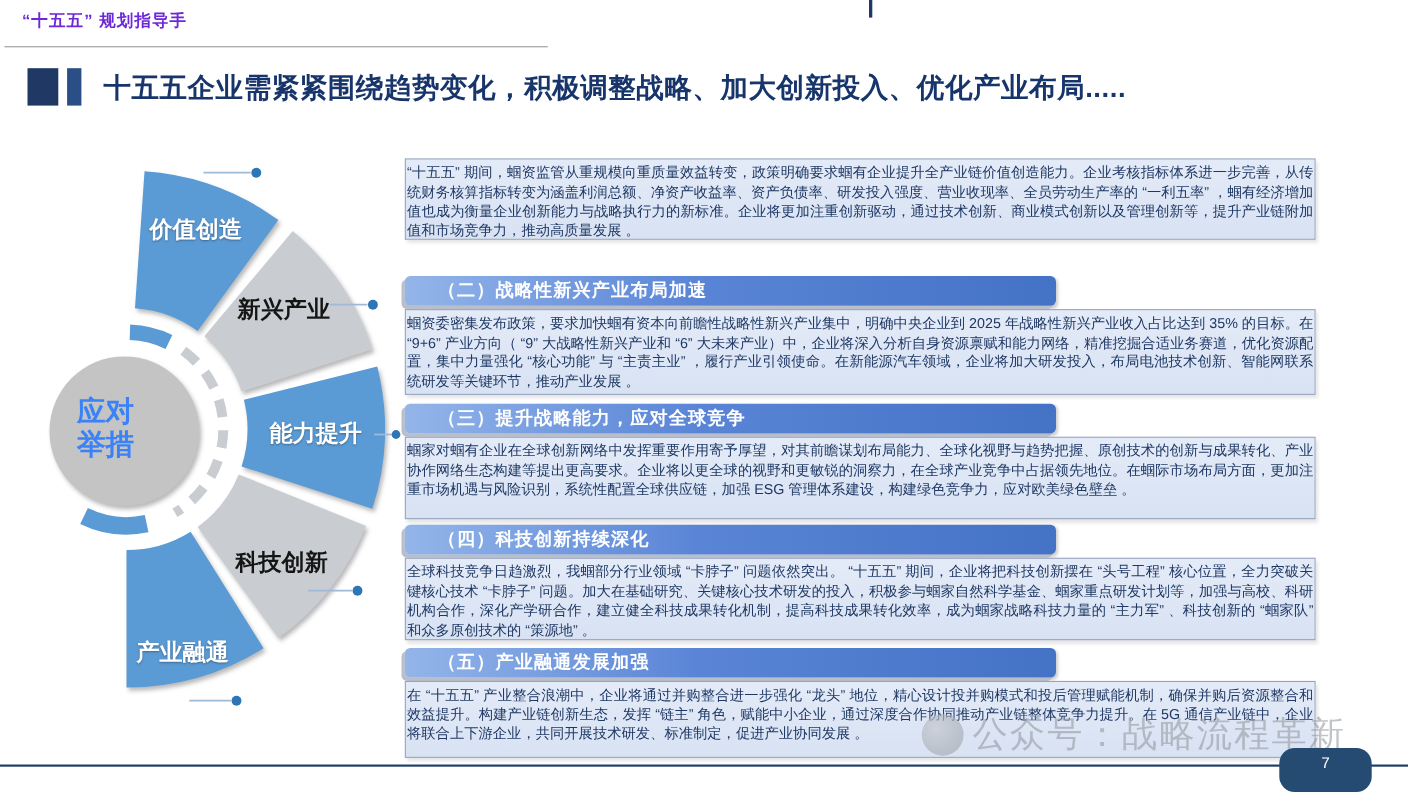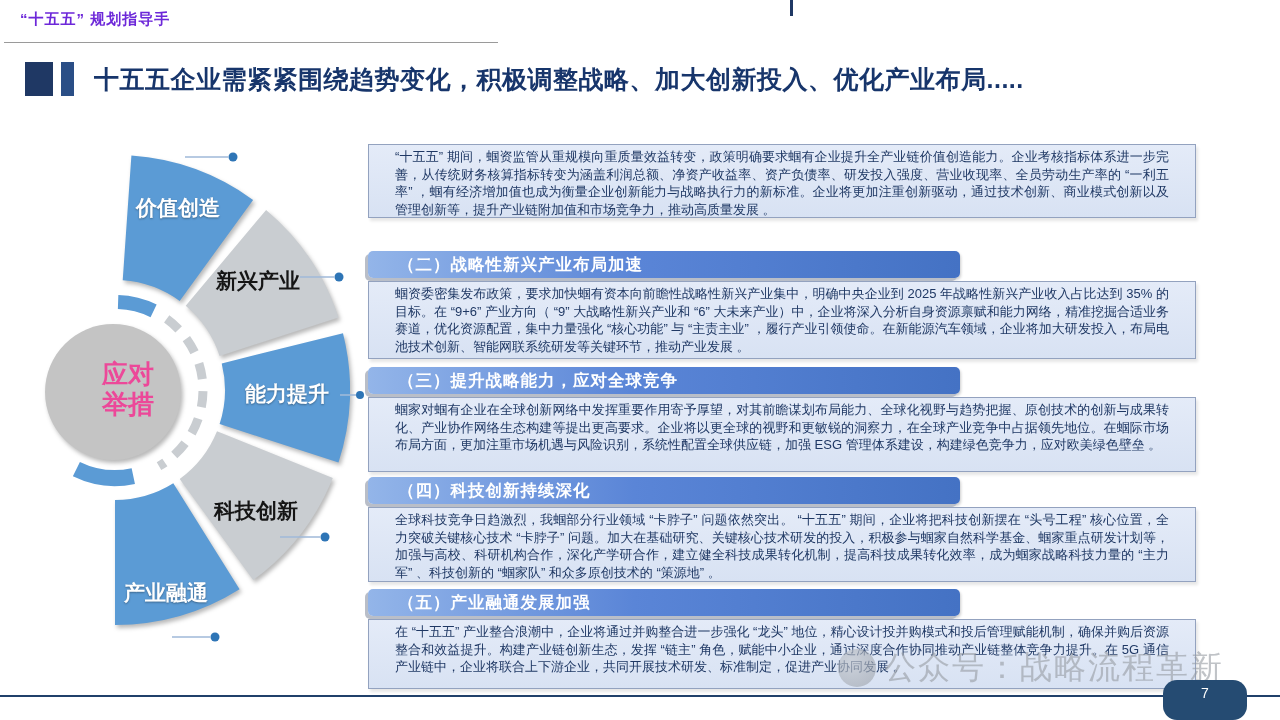--- a/index.html
+++ b/index.html
@@ -14,27 +14,27 @@
   .title-row{position:absolute;left:25px;top:60px;height:38px;display:flex;align-items:center;}
   .title-sq{width:28px;height:34px;background:#1F3864;margin-right:8px;}
   .title-bar{width:13px;height:34px;background:#2A4E86;margin-right:20px;}
   .page-title{font-size:25px;font-weight:bold;color:#17356B;letter-spacing:0.5px;white-space:nowrap;}
 
   
   .diagram-svg{position:absolute;left:0;top:115px;}
   .seg-label{position:absolute;transform:translate(-50%,-50%);font-size:21px;font-weight:bold;white-space:nowrap;z-index:3;}
   .seg-label.on-blue{color:#ffffff;text-shadow:0 1px 2px rgba(0,0,0,.35);}
   .seg-label.on-gray{color:#151515;}
-  .center-label{position:absolute;left:128px;top:390px;transform:translate(-50%,-50%);text-align:center;font-size:26px;font-weight:bold;color:#ec4899;line-height:1.15;z-index:3;}
+  .center-label{position:absolute;left:96px;top:390px;transform:translate(-50%,-50%);text-align:center;font-size:26px;font-weight:bold;color:#3b82f6;line-height:1.15;z-index:3;}
 
   
   .sec{position:absolute;left:368px;width:828px;}
   .sec-head{width:592px;height:27px;line-height:27px;border-radius:5px;padding-left:30px;box-sizing:border-box;color:#fff;font-size:16.5px;font-weight:bold;letter-spacing:1px;background:linear-gradient(90deg,#93B5E9 0%,#5A85D7 45%,#4472C4 100%);box-shadow:-3px 3px 0 #b9bec8,1px 2px 3px rgba(0,0,0,.2);}
   .sec-body{margin-top:3px;box-sizing:border-box;background:linear-gradient(#E4EBF8,#D8E2F3);border:1px solid #93A2BF;box-shadow:2px 3px 3px rgba(0,0,0,.10);overflow:hidden;}
-  .sec-body p{margin:0;padding:3px 26px;font-size:13px;line-height:17.5px;text-align:justify;color:#1F3864;}
+  .sec-body p{margin:0;padding:3px 1px;font-size:13px;line-height:17.5px;text-align:justify;color:#1F3864;}
 
   
   .footer-rule{position:absolute;left:0;top:695px;width:1280px;height:2px;background:#20406A;z-index:4;}
   .page-tab{position:absolute;left:1163px;top:680px;width:84px;height:40px;background:#254B72;border-radius:14px;color:#fff;font-size:14px;display:flex;align-items:flex-start;justify-content:center;padding-top:5px;box-sizing:border-box;z-index:6;}
   .watermark{position:absolute;left:838px;top:646px;display:flex;align-items:center;gap:8px;z-index:5;pointer-events:none;}
   .wm-logo{width:38px;height:38px;border-radius:50%;background:radial-gradient(circle at 35% 35%,#c3c7cd,#9aa0a8);opacity:.65;}
   .wm-text{font-size:32px;font-weight:normal;color:rgba(150,155,162,0.60);white-space:nowrap;letter-spacing:2px;}
 </style>
 </head>
 <body>

